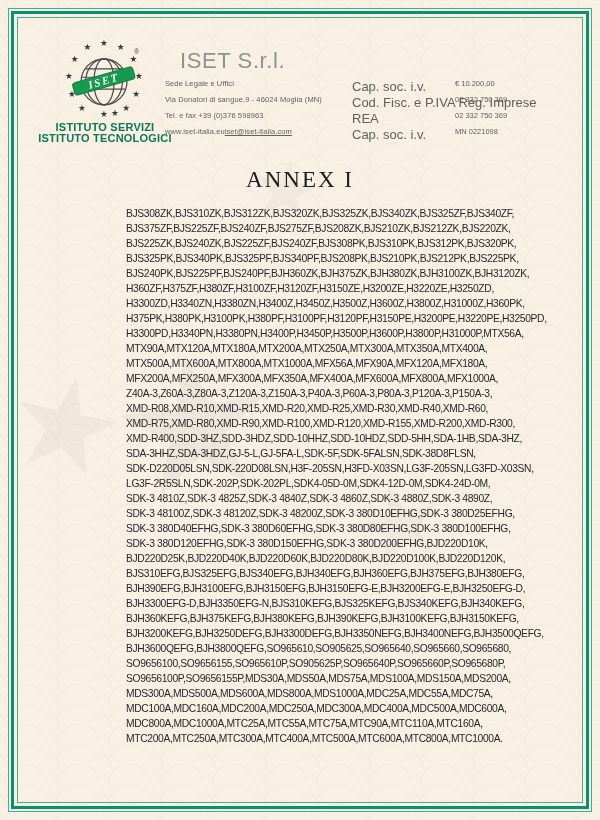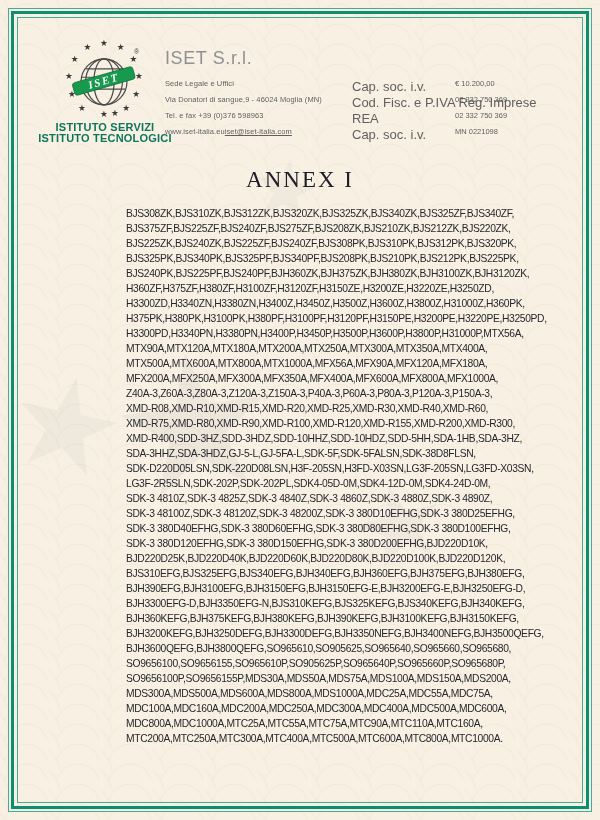--- a/index.html
+++ b/index.html
@@ -26,22 +26,22 @@
   .wm3{left:350px;top:470px;font-size:110px;opacity:.05;transform:rotate(-15deg);}
   .wm4{left:250px;top:150px;font-size:80px;opacity:.05;transform:rotate(9deg);}
   
   .logo{position:absolute;left:58px;top:34px;width:92px;height:92px;}
   .orgname{
     position:absolute;left:38px;top:122px;width:134px;
     text-align:center;font-size:11px;font-weight:bold;line-height:10.5px;
     color:#0d755c;letter-spacing:.2px;
   }
   .company{
-    position:absolute;left:165px;top:48px;
-    font-size:18px;color:#8f9093;letter-spacing:.6px;
+    position:absolute;left:180px;top:48px;
+    font-size:22px;color:#8f9093;letter-spacing:.6px;
   }
   .contact-line{position:absolute;left:165px;font-size:7.5px;color:#5f5f60;letter-spacing:.1px;}
   .c1{top:79px}.c2{top:95px}.c3{top:111px}.c4{top:127px}
   .email{text-decoration:underline;color:#5f5f60;}
   .reg-label{position:absolute;left:352px;font-size:13px;color:#5f5f60;}
   .reg-value{position:absolute;left:455px;font-size:7.5px;color:#5f5f60;}
   .r1{top:79px}.r2{top:95px}.r3{top:111px}.r4{top:127px}
   
   .annex-title{
     position:absolute;left:0;top:167px;width:600px;text-align:center;

